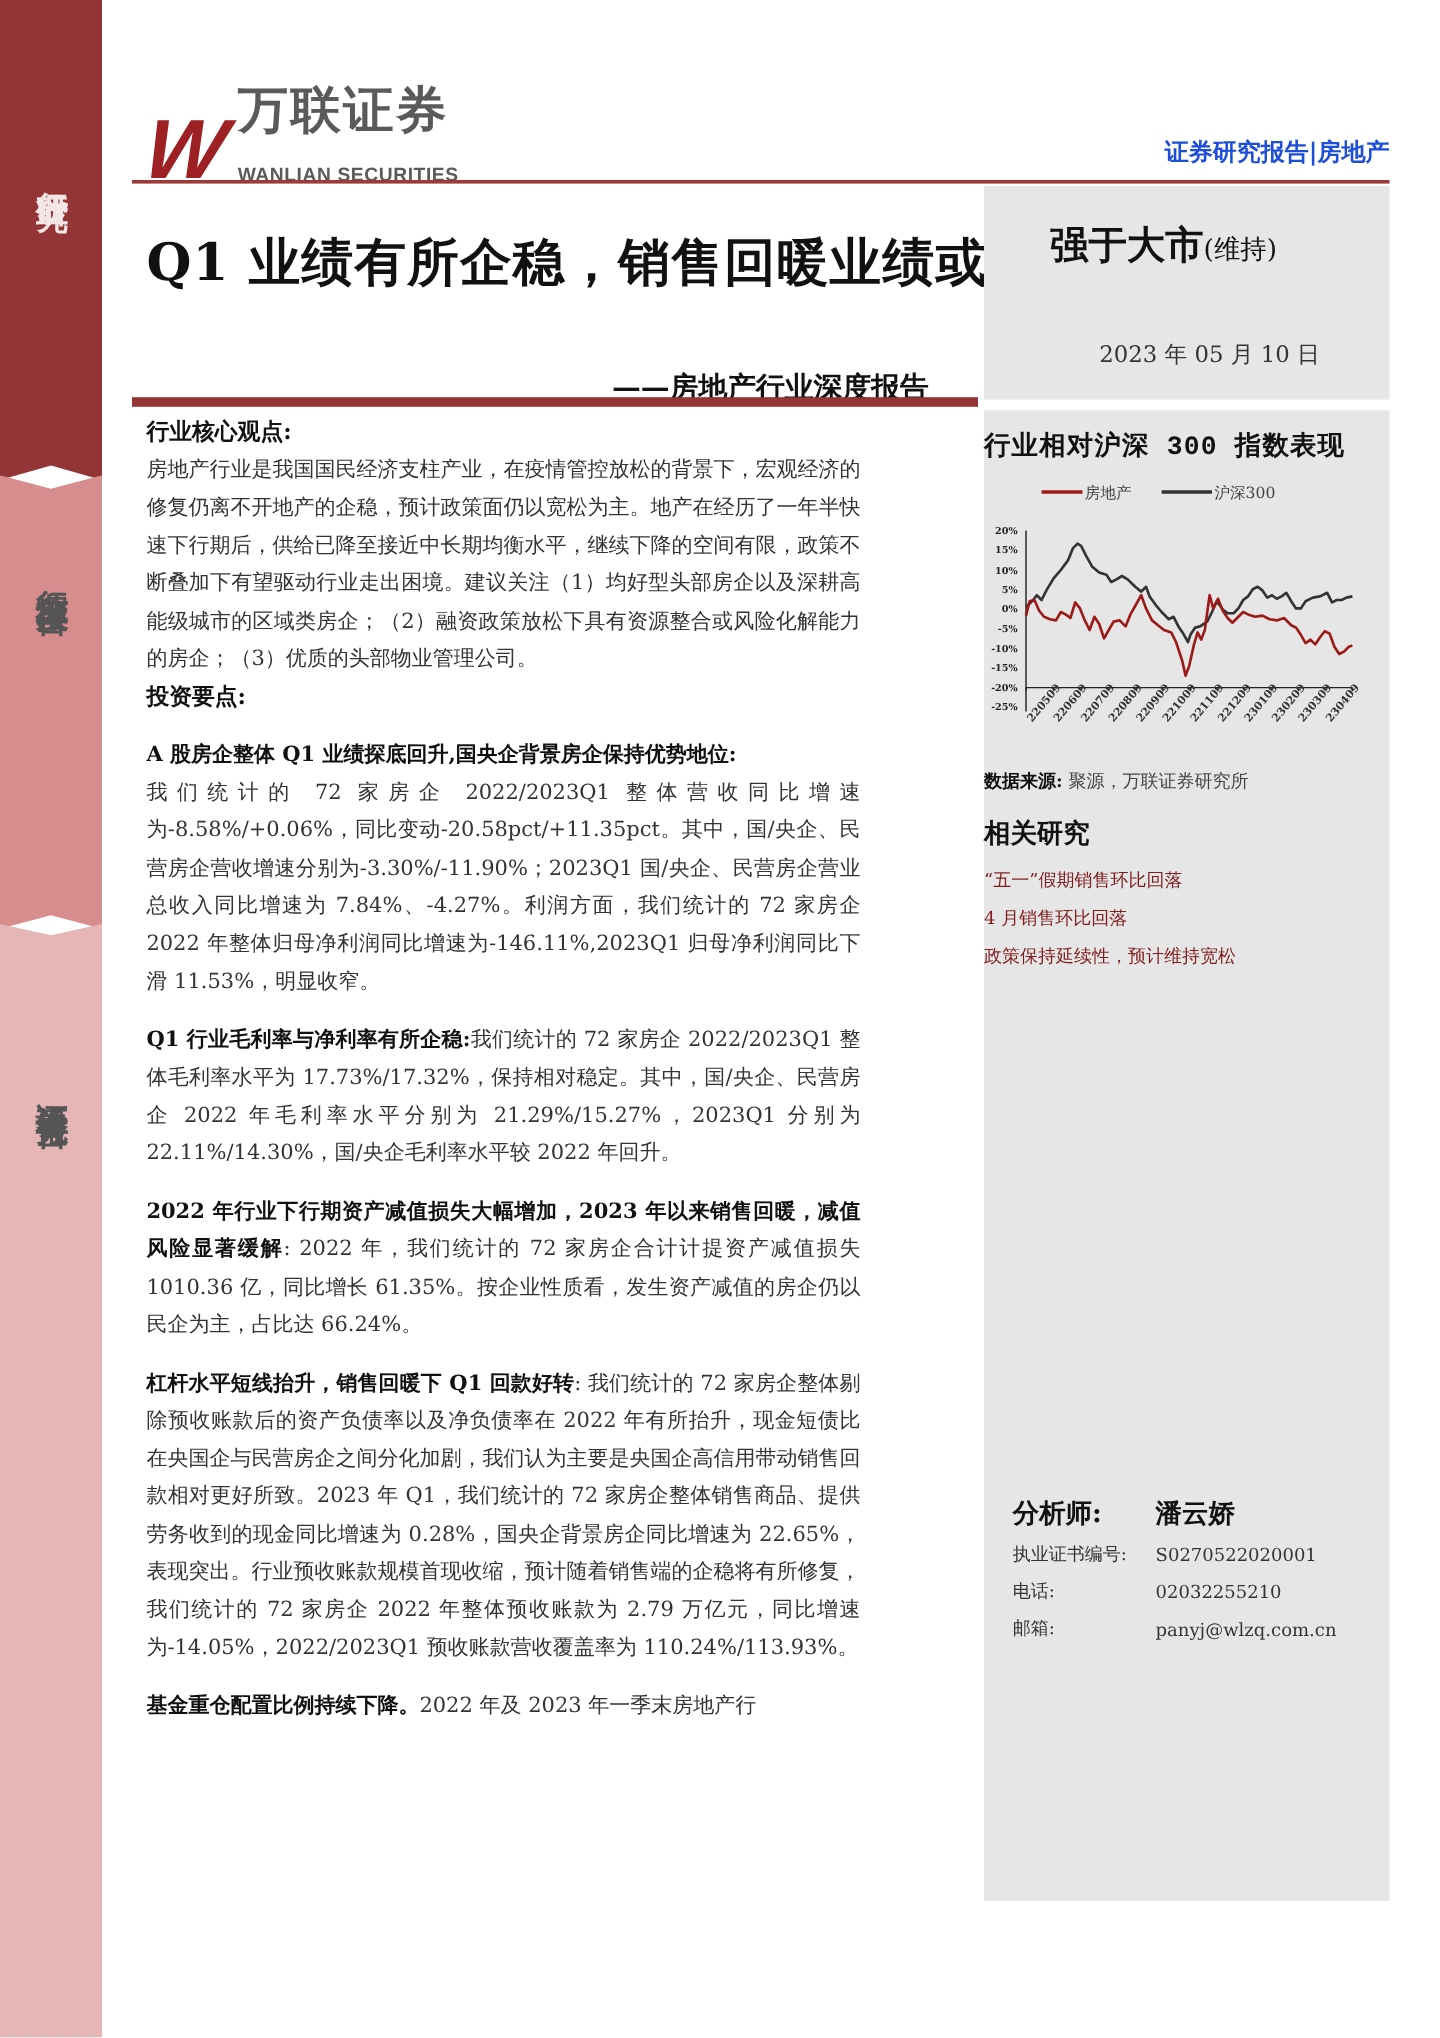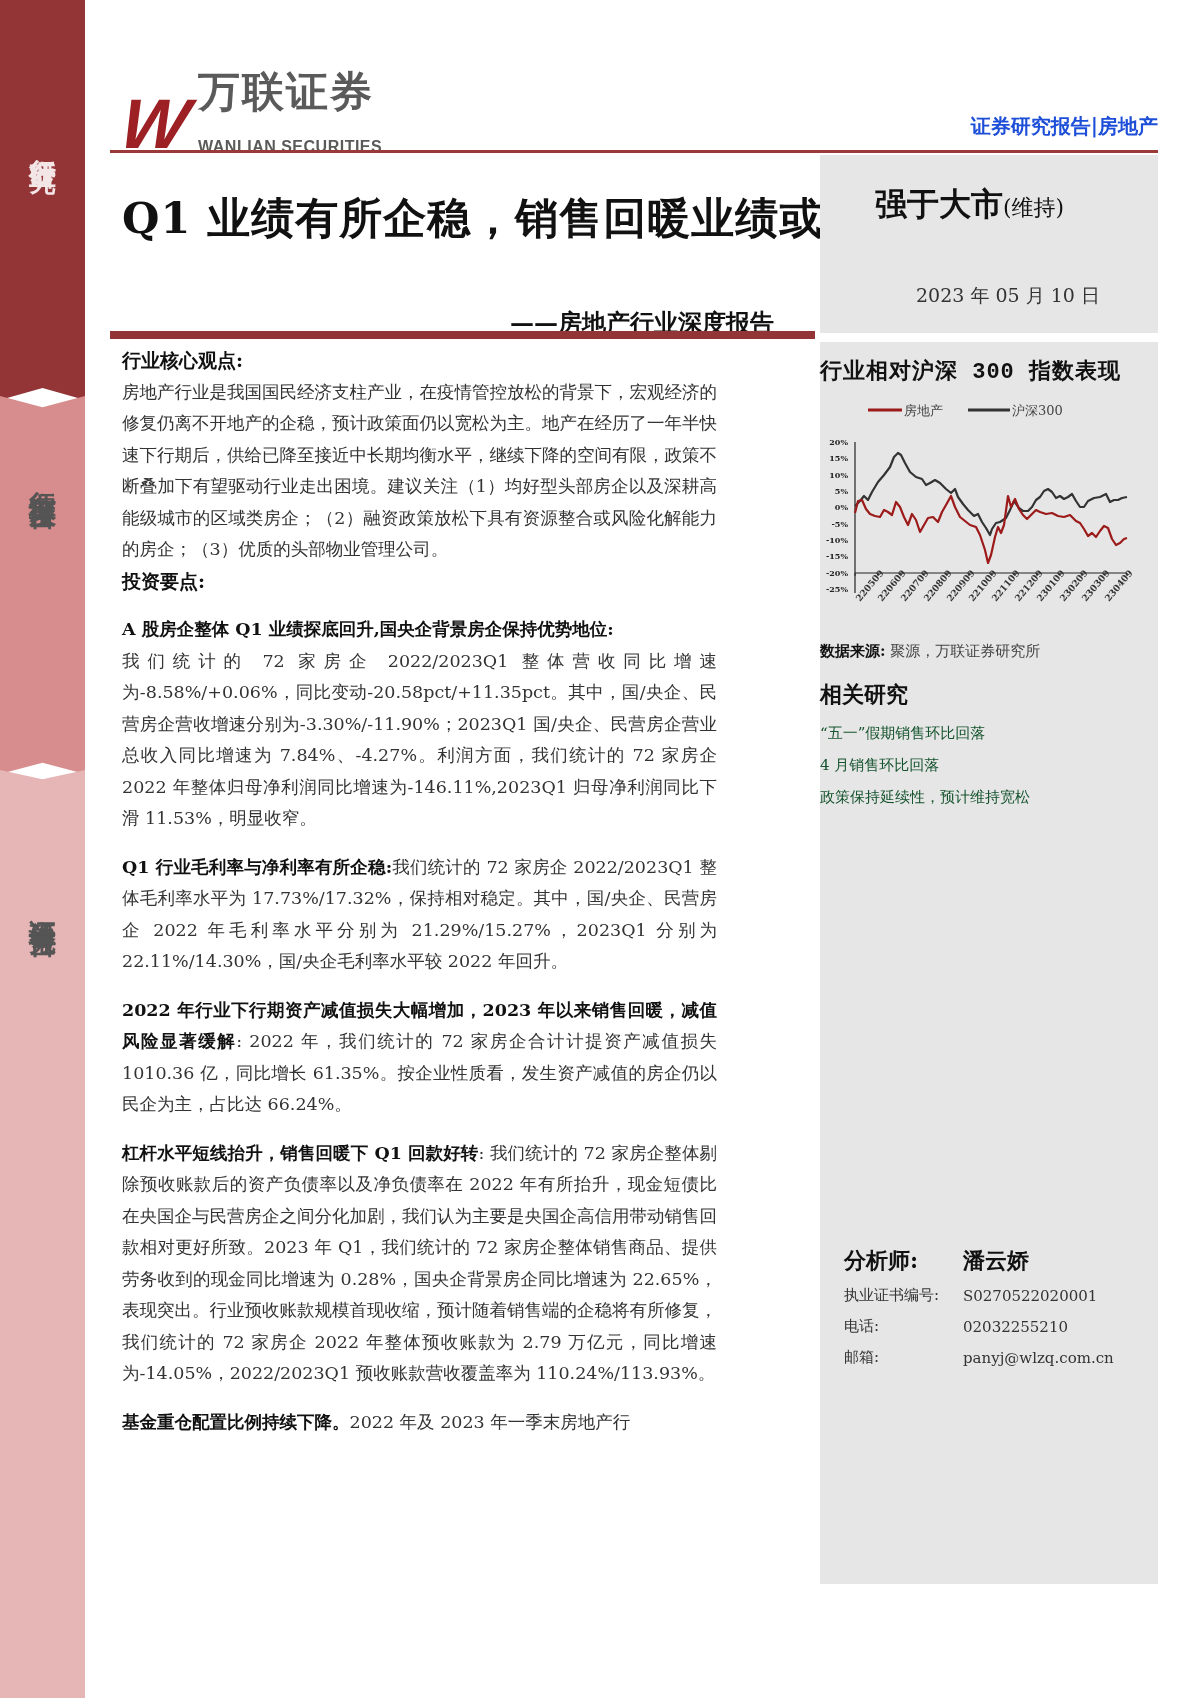--- a/index.html
+++ b/index.html
@@ -32,21 +32,21 @@
   .rating { position: absolute; left: 55px; top: 28px; font-size: 32px; font-weight: bold; color: #111; }
   .rating small { font-size: 22px; font-weight: normal; text-align: center; }
   .rating-date { position: absolute; left: 80px; top: 128px; font-size: 19px; color: #333; margin-left: 16px; }
 
   .side-box { position: absolute; left: 820px; top: 342px; width: 338px; height: 1242px; background: #e6e6e6; }
   .chart-title { position: absolute; left: 0; top: 14px; font-size: 22px; font-weight: bold; color: #111; letter-spacing: 1px; font-family: Liberation Mono, monospace; }
   .chart { position: absolute; left: 0; top: 55px; width: 338px; height: 245px; }
   .source { position: absolute; left: 0; top: 300px; font-size: 15px; color: #444; }
   .source b { color: #111; }
   .related-title { position: absolute; left: 0; top: 338px; font-size: 22px; font-weight: bold; color: #111; }
-  .related-list { position: absolute; left: 0; top: 375px; font-size: 15px; color: #14532d; line-height: 32px; }
+  .related-list { position: absolute; left: 0; top: 375px; font-size: 15px; color: #7f1d1d; line-height: 32px; }
   .analyst { position: absolute; left: 0; top: 900px; font-size: 15px; color: #333; }
   .analyst .row { display: flex; height: 31px; align-items: center; }
   .analyst .k { width: 143px; padding-left: 24px; }
   .analyst .name-row { height: 38px; font-size: 22px; font-weight: bold; color: #111; }
 
   .main { position: absolute; left: 122px; top: 345px; width: 595px; font-size: 17.5px; line-height: 31.5px; color: #333; }
   .main h3 { font-size: 19px; font-weight: bold; color: #111; line-height: 31.5px; }
   .main p { text-align: justify; }
   .main .lead { font-weight: bold; color: #111; }
   .gap { height: 17px; }

